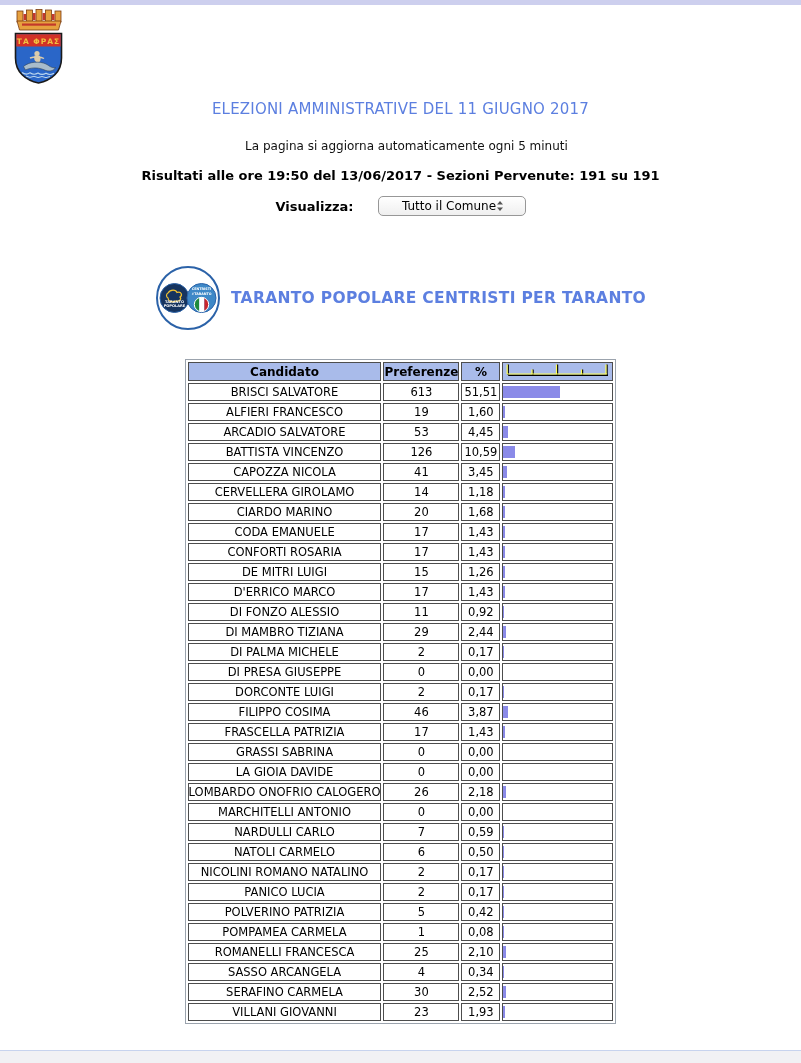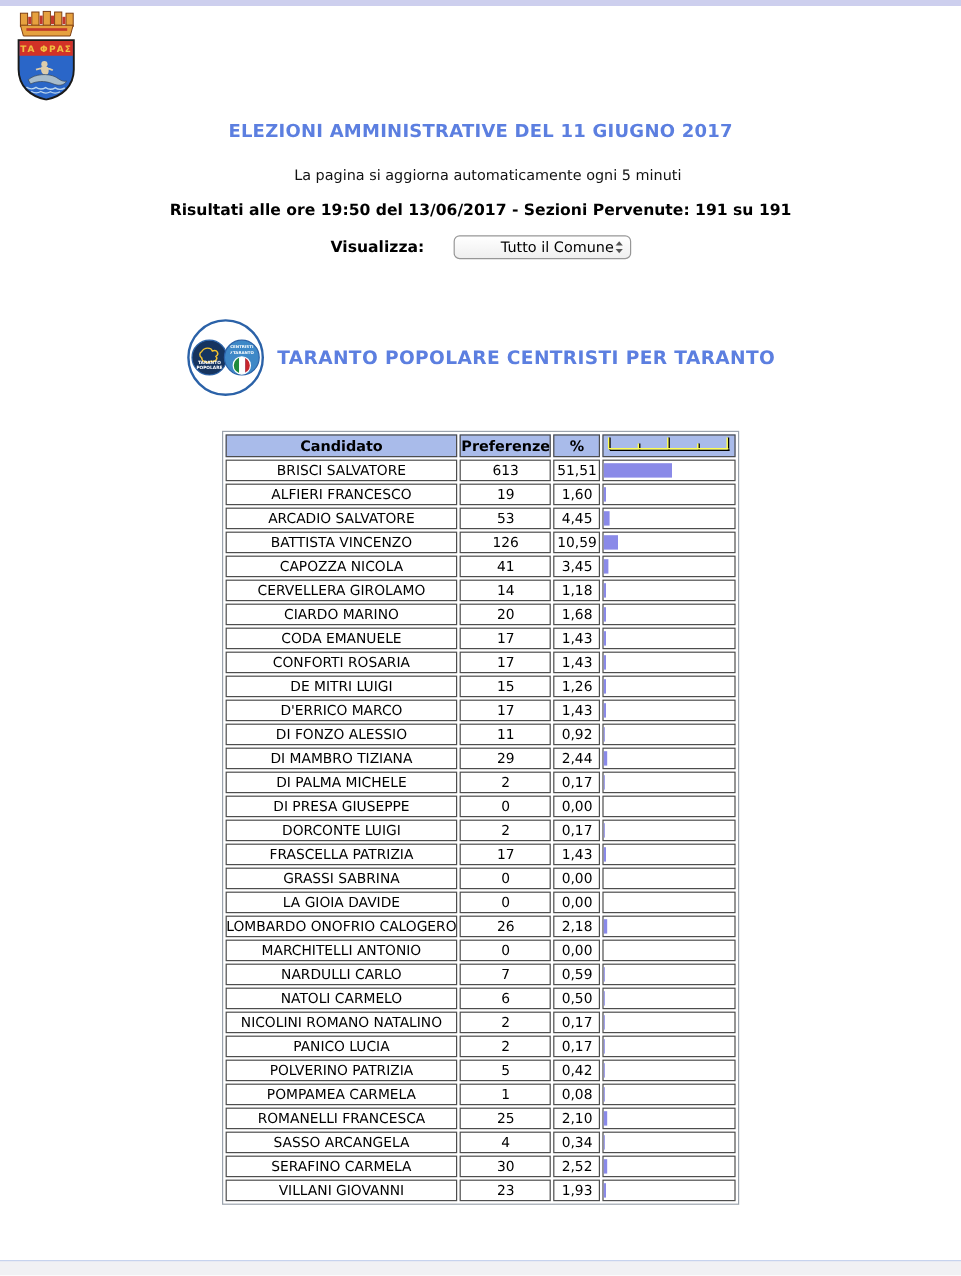--- a/index.html
+++ b/index.html
@@ -6,30 +6,30 @@
   body{
     width:801px;height:1063px;position:relative;overflow:hidden;
     background:#ffffff;font-family:"DejaVu Sans","Liberation Sans",sans-serif;
     -webkit-font-smoothing:antialiased;
   }
   .topbar{height:5px;background:#cdcfee;}
   .footerbar{position:absolute;left:0;bottom:0;width:100%;height:12px;
     background:#f1f1f4;border-top:1px solid #c7d3ee;}
   .stemma{position:absolute;left:10px;top:6px;}
   .content{padding-top:95px;text-align:center;}
-  .main-title{color:#5c7fe0;font-size:15px;font-weight:bold;margin:0;letter-spacing:.2px;}
+  .main-title{color:#5c7fe0;font-size:15px;font-weight:normal;margin:0;letter-spacing:.2px;}
   .refresh-note{margin-top:21px;font-size:12px;color:#111;padding-left:12px;}
   .section-title{margin-top:17px;font-size:14.5px;font-weight:bold;color:#5c7fe0;letter-spacing:.2px;}
   .results-line{margin-top:15px;font-size:13px;font-weight:bold;color:#000;}
   .viz-row{margin-top:13px;display:flex;justify-content:center;align-items:center;gap:24px;}
   .viz-label{font-size:13px;font-weight:bold;}
   .select-box{
     width:148px;height:20px;box-sizing:border-box;border:1px solid #979797;border-radius:5px;
     background:linear-gradient(#ffffff,#efefef);
-    display:flex;align-items:center;justify-content:flex-end;
+    display:flex;align-items:center;justify-content:center;
     padding:0 5px 0 8px;font-size:12px;color:#000;cursor:default;
   }
   .list-header{margin-top:49px;display:flex;justify-content:center;align-items:center;gap:10px;}
   .list-title{color:#5c7fe0;font-size:15.5px;font-weight:bold;letter-spacing:.3px;}
   .table-wrap{margin-top:28px;}
   table.results{
     border-collapse:separate;border-spacing:2px;border:1px solid #9ba3ad;
     margin:0 auto;table-layout:fixed;background:#fff;
   }
   table.results col.c1{width:191px;}
@@ -285,20 +285,28 @@
   </tr>
           <tr>
     <td>DORCONTE LUIGI</td>
     <td>2</td>
     <td>0,17</td>
     <td class="c-bar">
       <div class="bar" style="width: 0.17%; background: rgb(138, 138, 232);"></div>
     </td>
   </tr>
           <tr>
+    <td>FILIPPO COSIMA</td>
+    <td>46</td>
+    <td>3,87</td>
+    <td class="c-bar">
+      <div class="bar" style="width: 3.87%; background: rgb(138, 138, 232);"></div>
+    </td>
+  </tr>
+          <tr>
     <td>FRASCELLA PATRIZIA</td>
     <td>17</td>
     <td>1,43</td>
     <td class="c-bar">
       <div class="bar" style="width: 1.43%; background: rgb(138, 138, 232);"></div>
     </td>
   </tr>
           <tr>
     <td>GRASSI SABRINA</td>
     <td>0</td>

